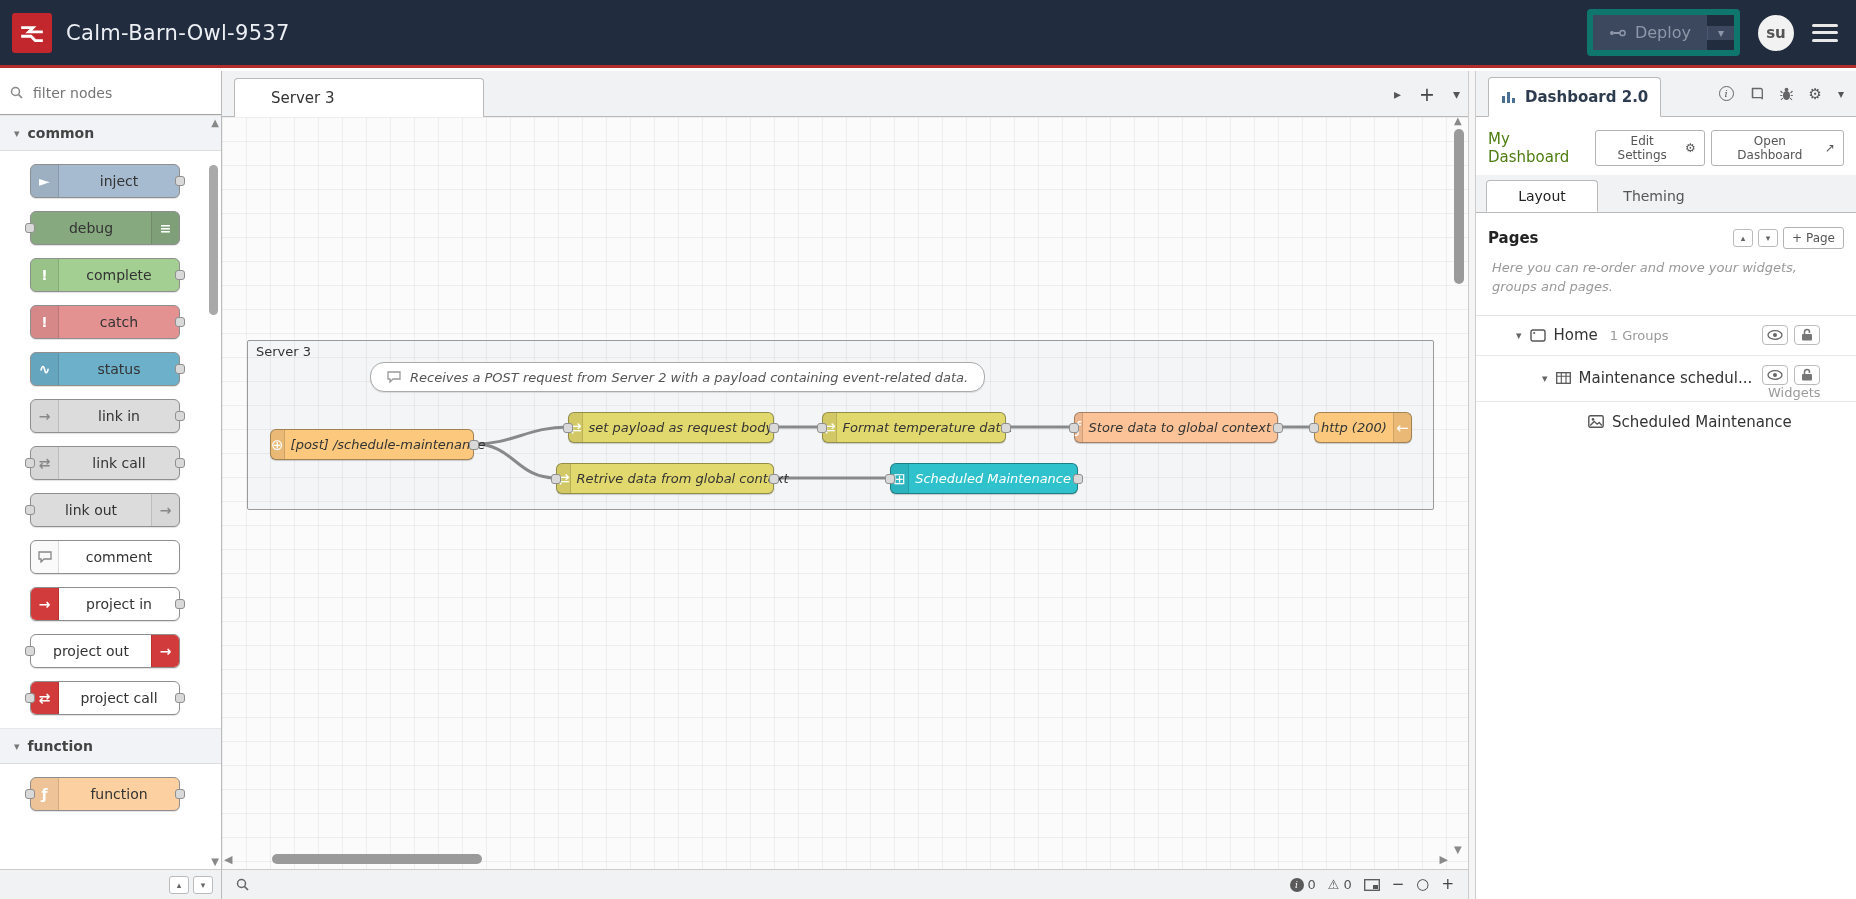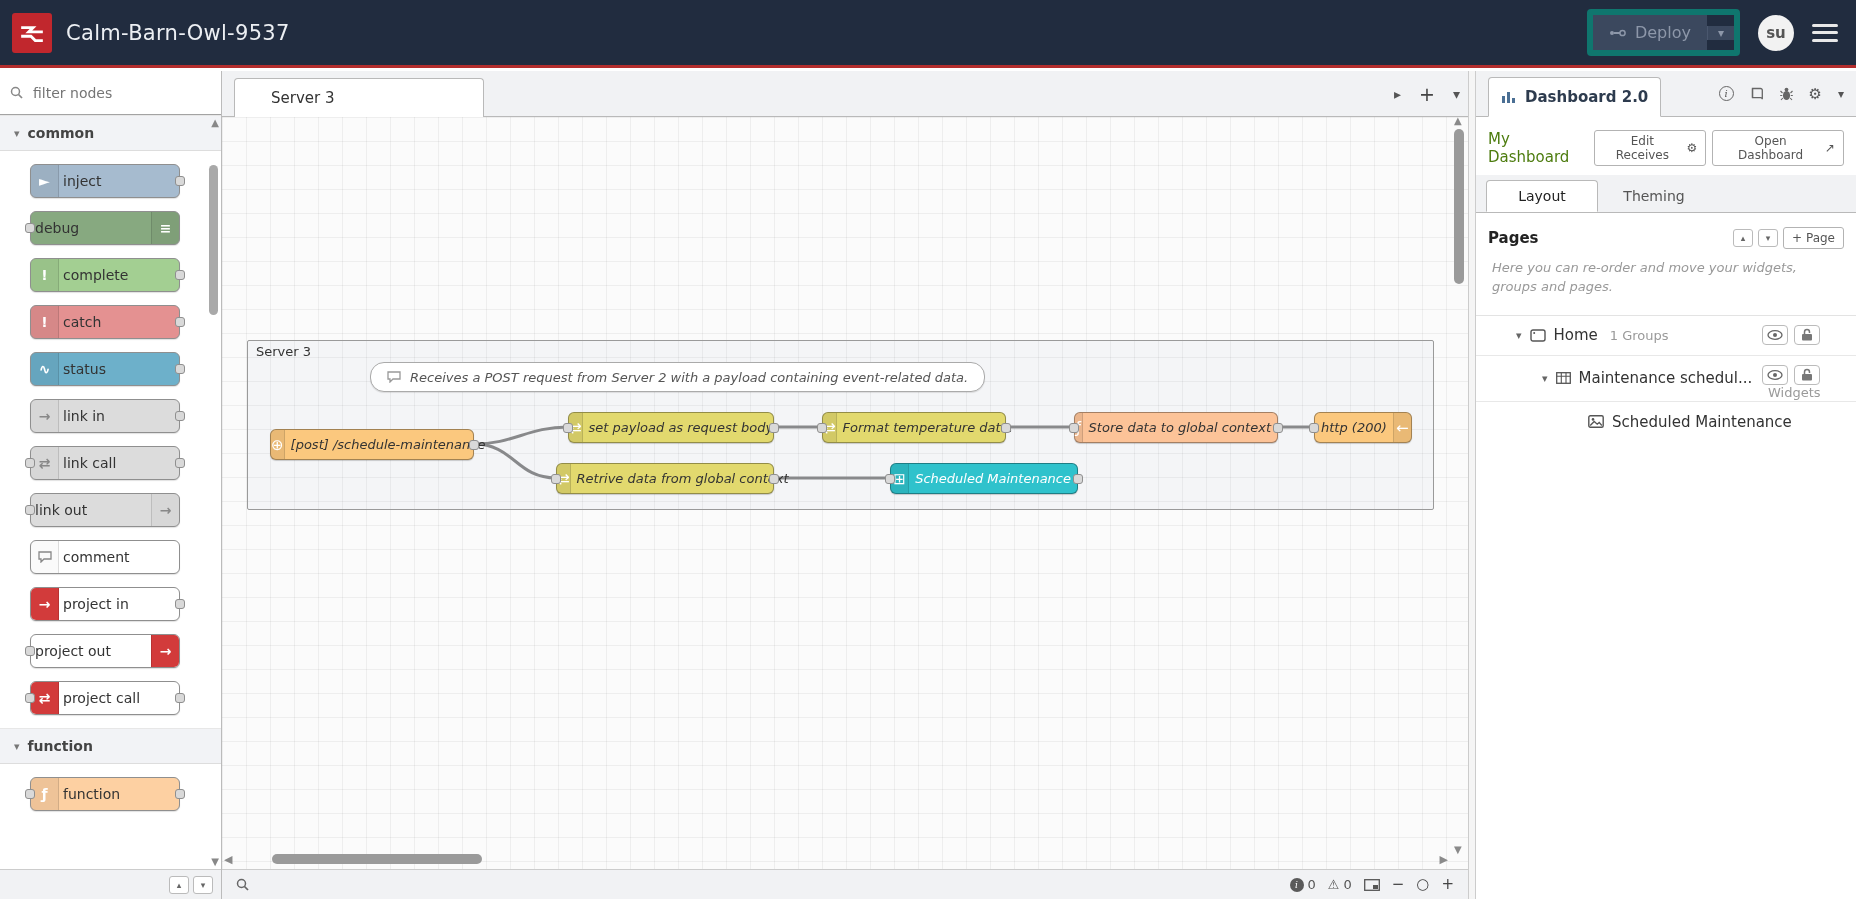--- a/index.html
+++ b/index.html
@@ -30,21 +30,21 @@
   .pal-search{height:44px;border-bottom:1px solid #a3a3a3;display:flex;align-items:center;gap:8px;padding:0 10px;}
   .pal-search input{border:none;outline:none;font-size:14px;color:#555;width:160px;
                     font-family:inherit;background:transparent;}
   .pal-list{position:absolute;top:44px;bottom:30px;left:0;right:0;overflow:hidden;}
   .pal-cat{height:36px;background:#f2f3f6;border-bottom:1px solid #ddd;border-top:1px solid #e7e7e7;
            display:flex;align-items:center;gap:8px;padding:0 14px;font-size:14px;font-weight:bold;color:#444;cursor:pointer;}
   .pal-cat .chev{color:#777;font-size:11px;}
   .pitem{position:relative;width:150px;height:34px;margin:13px 0 13px 30px;border:1px solid #8f8f8f;
          border-radius:6px;font-size:14px;color:#333;line-height:32px;cursor:grab;
          box-shadow:0 1px 1px rgba(0,0,0,.12);}
-  .plabel{position:absolute;top:0;bottom:0;text-align:left;white-space:nowrap;overflow:hidden;}
+  .plabel{position:absolute;top:0;bottom:0;text-align:center;white-space:nowrap;overflow:hidden;}
   .pitem.icon-left  .plabel{left:32px;right:4px;}
   .pitem.icon-right .plabel{left:4px;right:32px;}
   .picon{position:absolute;top:0;bottom:0;width:28px;background:rgba(0,0,0,.06);
          display:flex;align-items:center;justify-content:center;color:#fff;font-size:14px;font-weight:bold;}
   .pitem.icon-left  .picon{left:0;border-right:1px solid rgba(0,0,0,.12);border-radius:5px 0 0 5px;}
   .pitem.icon-right .picon{right:0;border-left:1px solid rgba(0,0,0,.12);border-radius:0 5px 5px 0;}
   .picon.gray{color:#888;background:rgba(0,0,0,.02);}
   .picon.red{background:#d23b3b;color:#fff;}
   .pport{position:absolute;width:10px;height:10px;top:11px;background:#d9d9d9;
          border:1px solid #8f8f8f;border-radius:3px;}
@@ -447,21 +447,21 @@
         <span class="tool" style="font-size:12px;">
           <span>▾</span>
         </span>
       </div>
     </div>
 
     <div class="sb-row">
       <span class="sb-dashname">My Dashboard</span>
       <span class="grp">
         <button class="btn-sm">
-          <span>Edit Receives</span>
+          <span>Edit Settings</span>
           <span>⚙</span>
         </button>
         <button class="btn-sm">
           <span>Open Dashboard</span>
           <span>↗</span>
         </button>
       </span>
     </div>
 
     <div class="sb-tabs">

